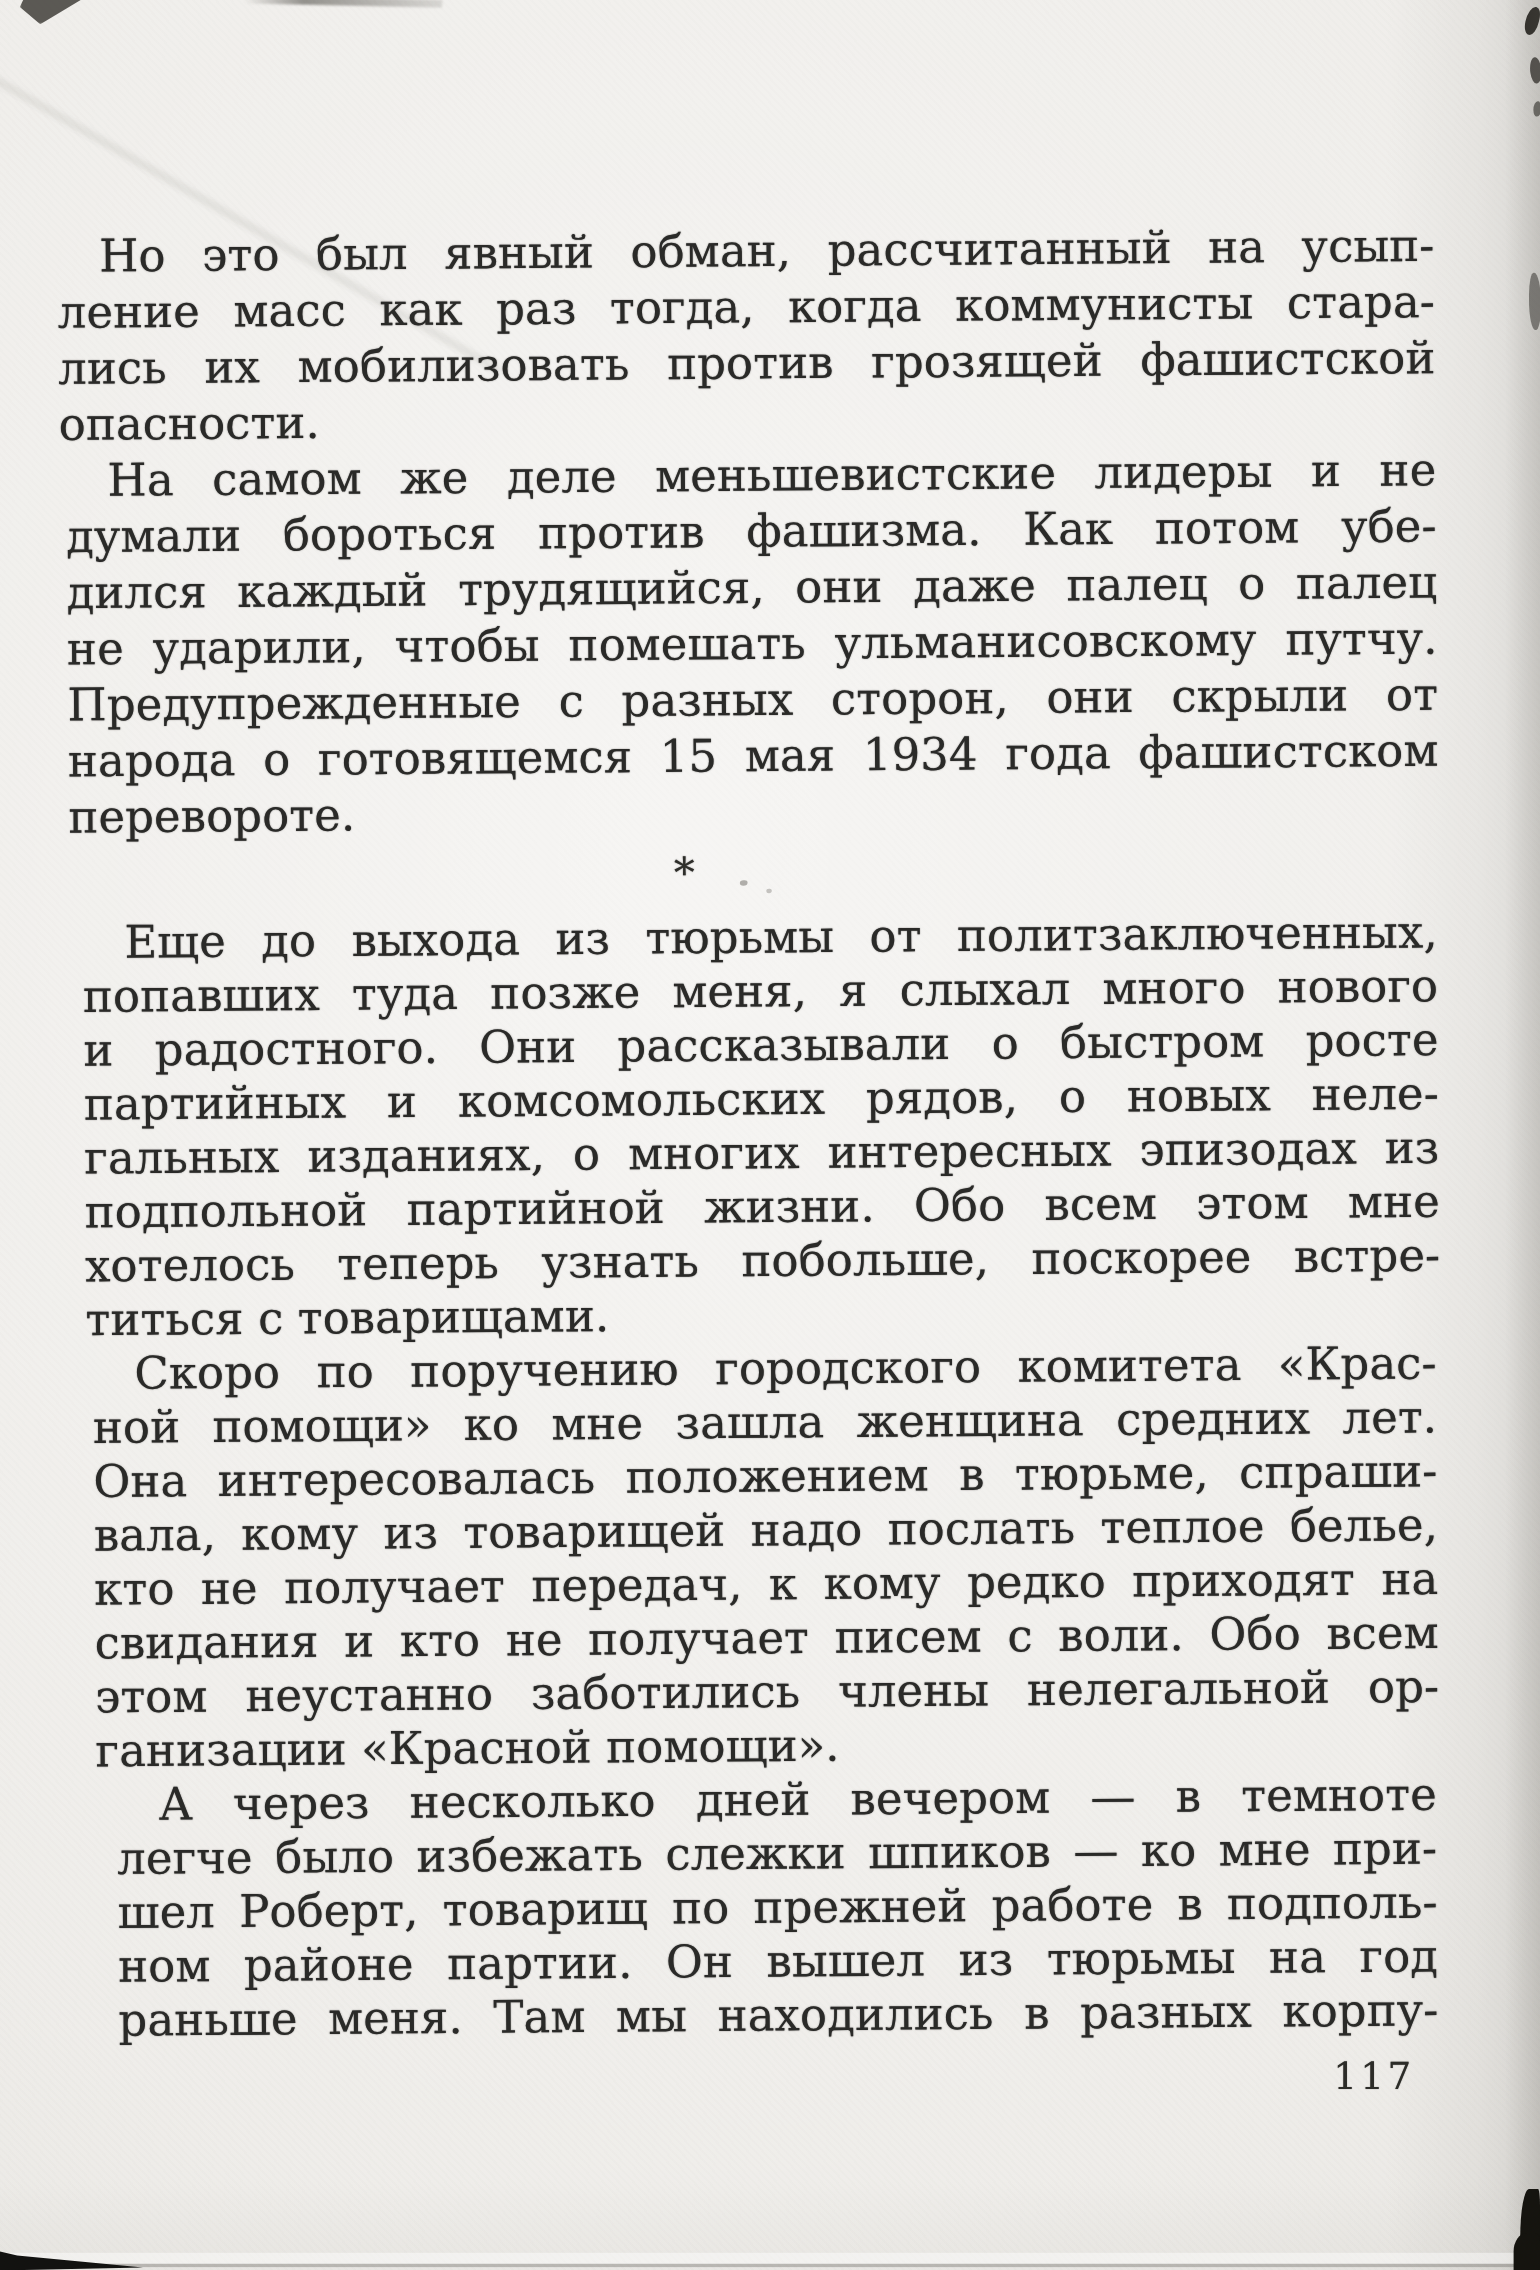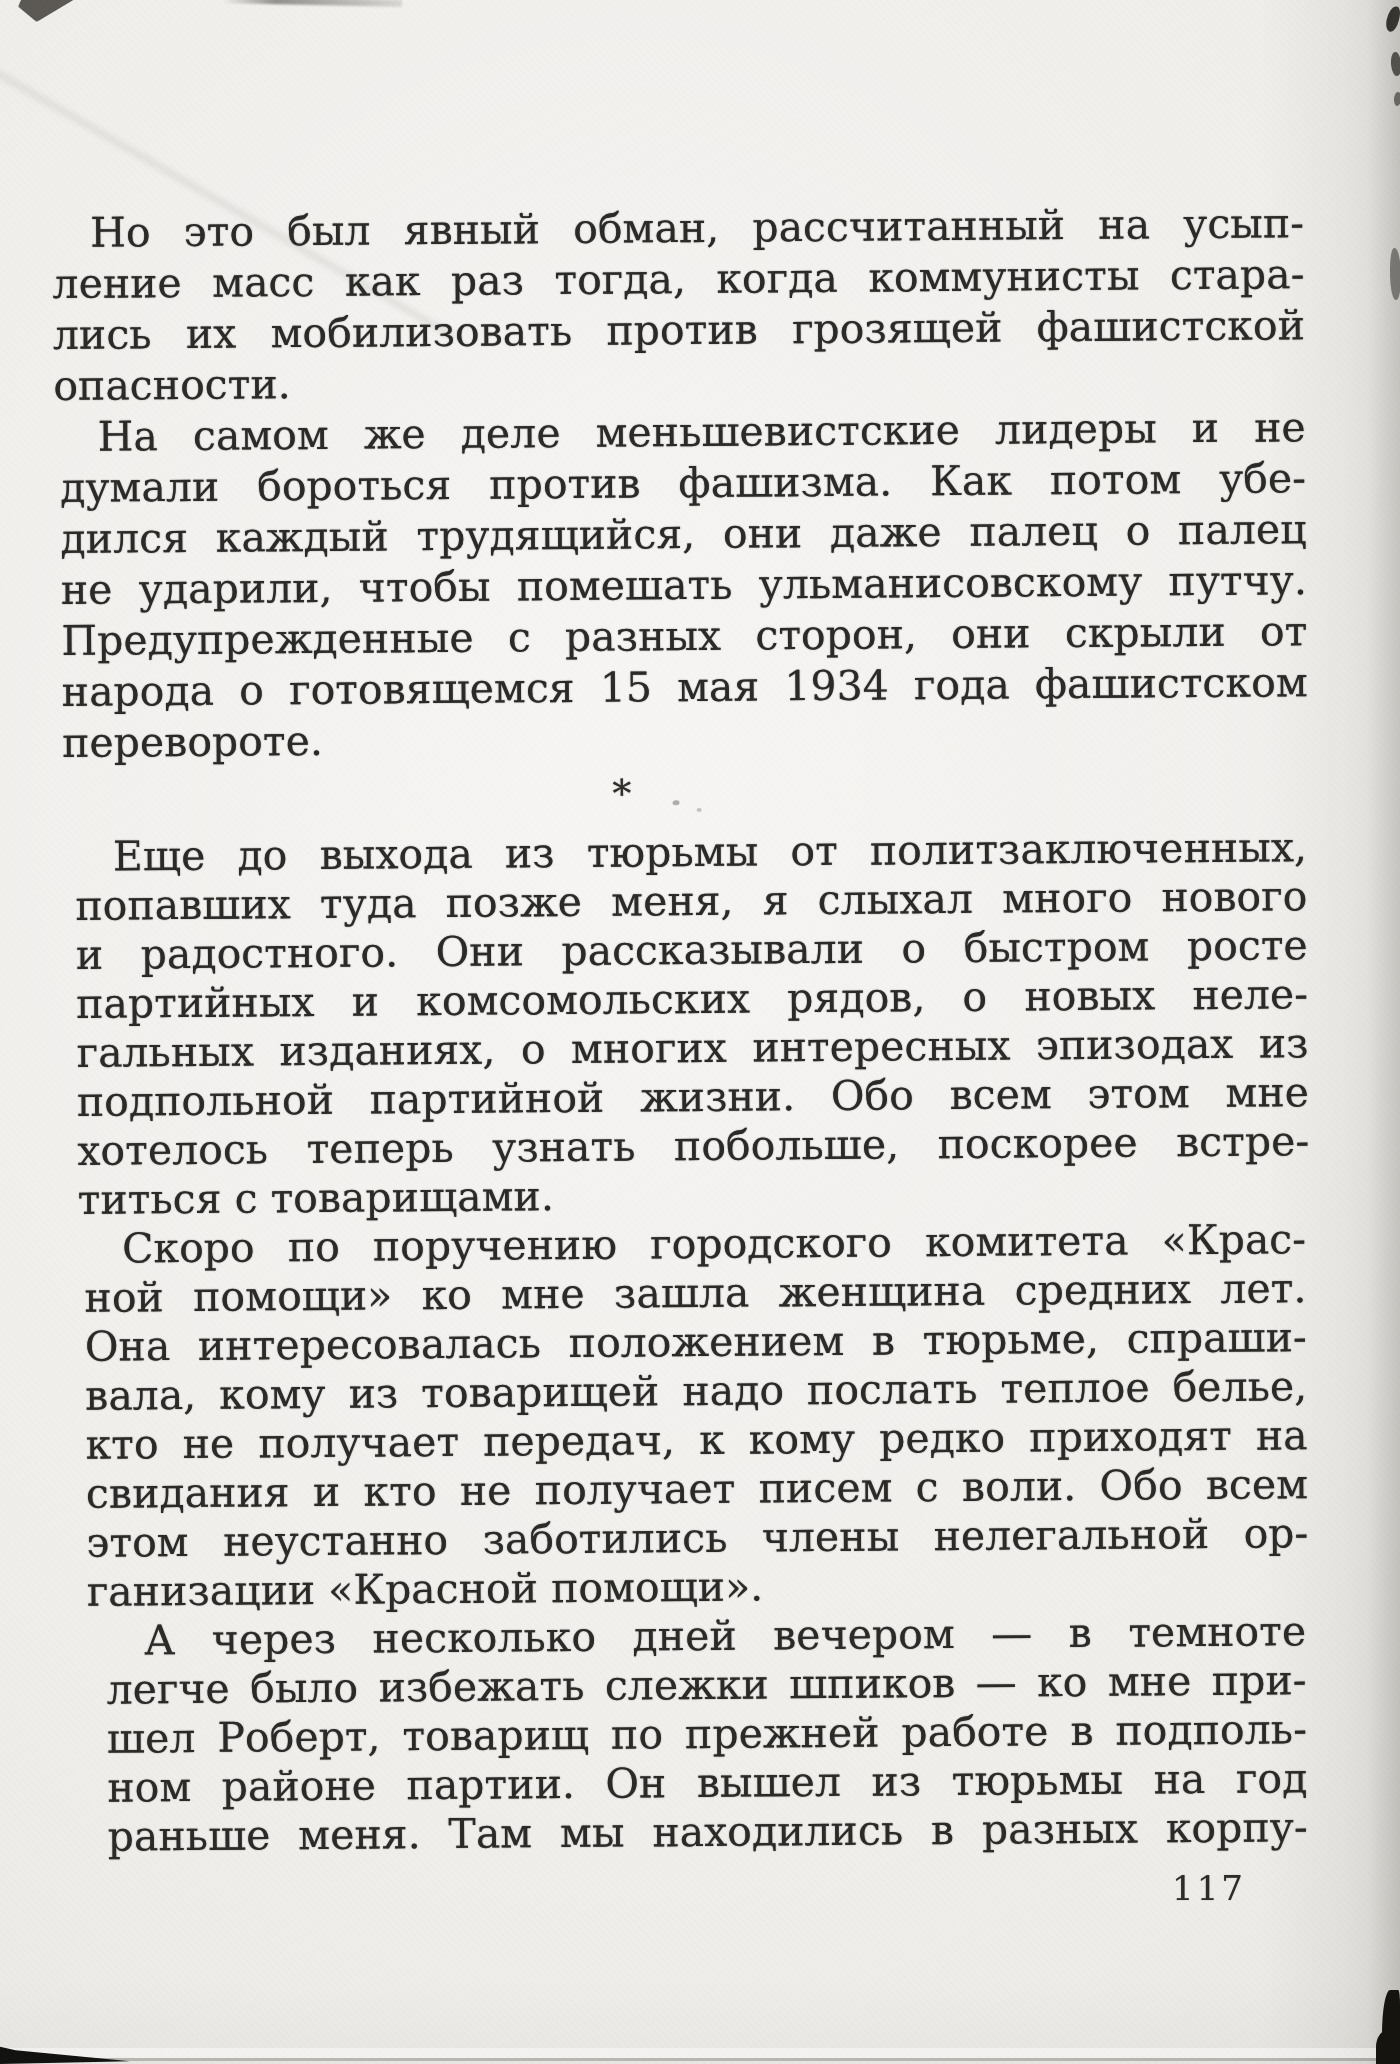--- a/index.html
+++ b/index.html
@@ -58,21 +58,21 @@
     position: absolute;
     left: 668px; top: 36px;
     width: 7px; height: 5px;
     background: rgba(90,88,82,0.45);
     border-radius: 50% 40% 55% 45%;
   }
   .separator-speck.s2 { left: 692px; top: 44px; width: 5px; height: 4px; opacity: .7; }
 
   .page-number {
     position: absolute;
-    left: 1172px;
+    left: 1212px;
     top: 1868px;
     font-size: 34px;
     letter-spacing: 3px;
     color: #2c2c28;
     text-shadow: 0 0 1px rgba(42,40,38,0.6);
   }
 
   
   .artifact { position: absolute; pointer-events: none; }
   .corner-wedge-tl {

